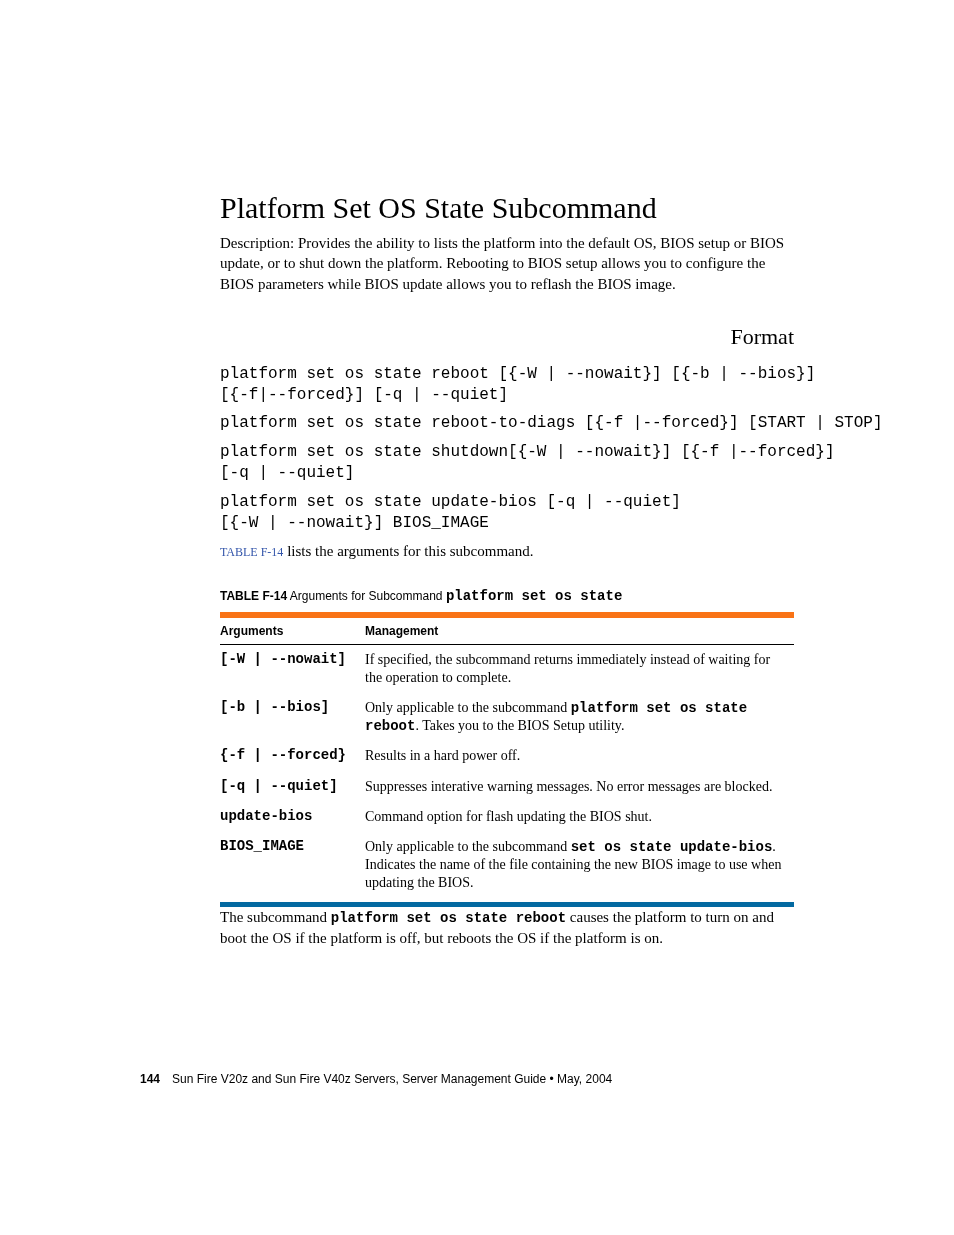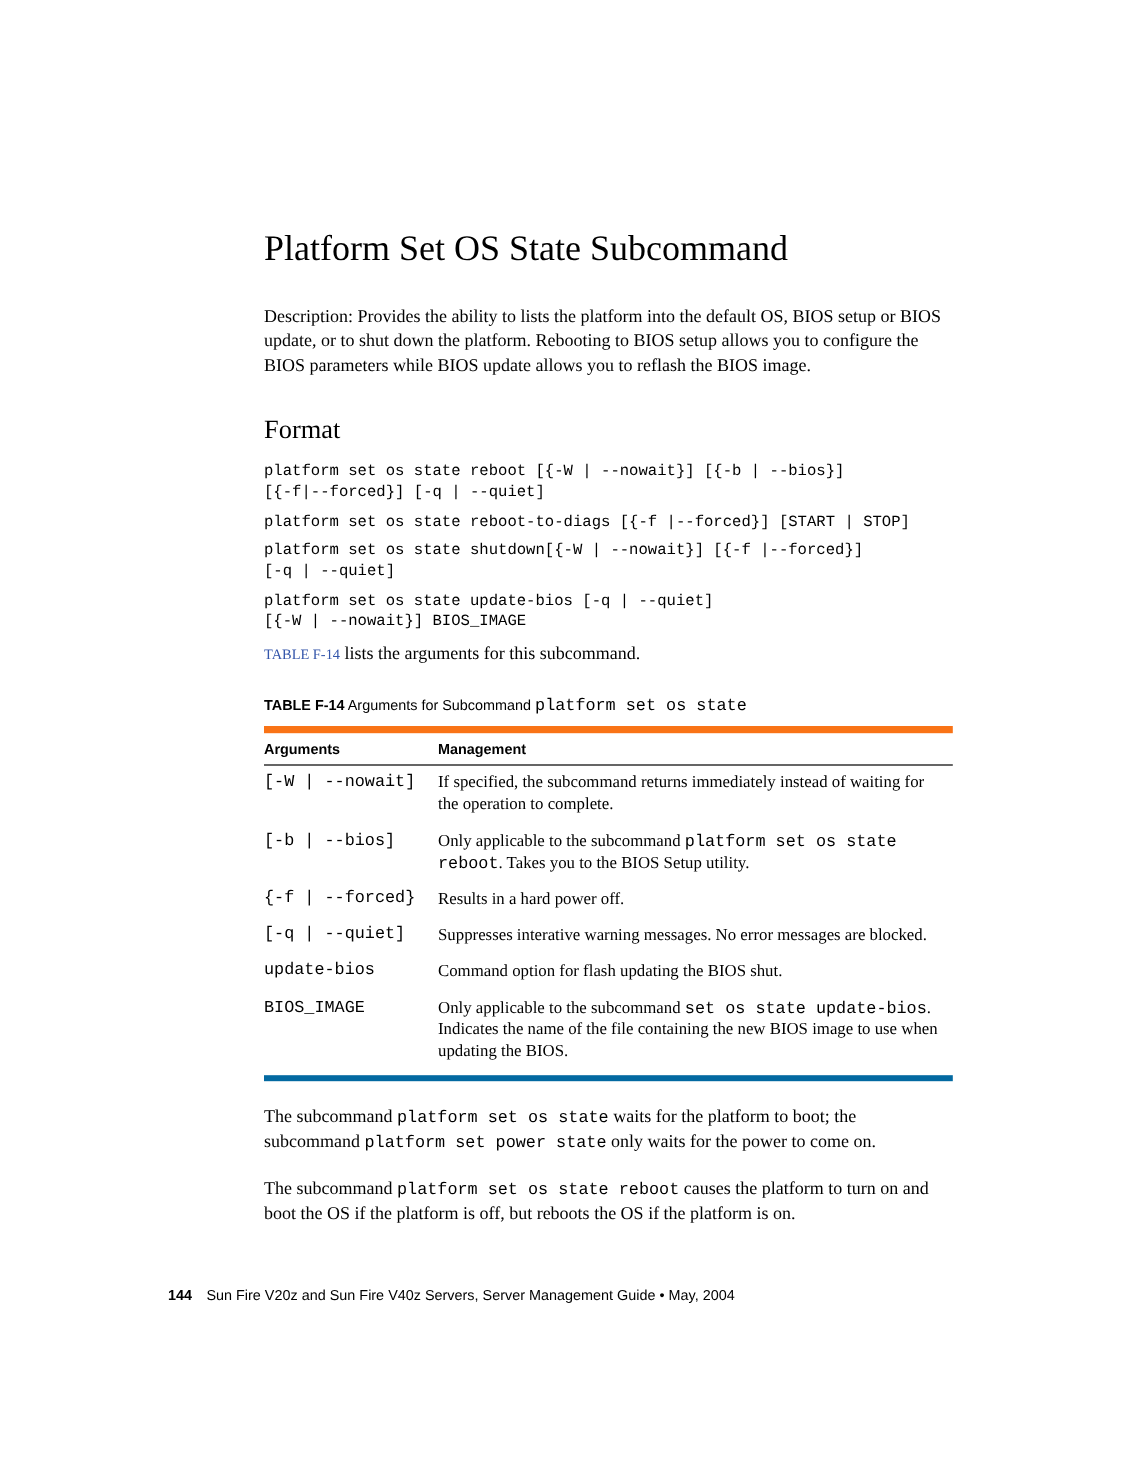--- a/index.html
+++ b/index.html
@@ -11,40 +11,41 @@
     width: 954px;
     height: 1235px;
     position: relative;
   }
   .page {
     padding: 190px 160px 0 220px;
   }
   h1 {
     font-weight: normal;
     font-size: 30px;
-    margin: 0 0 28px 0;
+    margin: 0 0 7px 0;
     line-height: 1.2;
   }
   .body-text {
     font-size: 15px;
     line-height: 1.35;
     margin: 0 0 18px 0;
   }
   h2 {
     font-weight: normal;
     font-size: 22px;
     margin: 30px 0 14px 0;
+    text-align: right;
   }
   .label-line {
     font-size: 15px;
     margin: 0 0 8px 0;
   }
   .mono-block {
     font-family: "Courier New", Courier, monospace;
-    font-size: 13px;
+    font-size: 16px;
     line-height: 1.3;
     margin: 0 0 8px 0;
     white-space: pre;
   }
   .ref-link {
     color: #3355aa;
     font-size: 12px;
   }
   .table-caption {
     font-family: Arial, Helvetica, sans-serif;
@@ -78,20 +79,21 @@
     padding: 6px 10px 6px 0;
     vertical-align: top;
   }
   table.args tbody tr:last-child td {
     border-bottom: 5px solid #0369a1;
     padding-bottom: 10px;
   }
   .mono {
     font-family: "Courier New", Courier, monospace;
     font-size: 14px;
+    font-weight: bold;
   }
   .desc {
     font-family: "Palatino Linotype", Palatino, "Book Antiqua", serif;
     font-size: 14px;
     line-height: 1.3;
   }
   .footer {
     position: absolute;
     left: 140px;
     top: 1072px;
@@ -159,23 +161,20 @@
         <td class="mono">update-bios</td>
         <td class="desc"><span>Command option for flash updating the BIOS shut.</span><span class="mono"></span><span></span></td>
       </tr>
       <tr>
         <td class="mono">BIOS_IMAGE</td>
         <td class="desc"><span>Only applicable to the subcommand </span><span class="mono">set os state update-bios</span><span>. Indicates the name of the file containing the new BIOS image to use when updating the BIOS.</span></td>
       </tr>
     </tbody>
   </table>
 
-  <p class="body-text" style="margin-top:20px;">
-    <span>The subcommand </span><span class="mono">platform set os state</span><span> waits for the platform to boot; the subcommand </span><span class="mono">platform set power state</span><span> only waits for the power to come on.</span>
-  </p>
 
   <p class="body-text">
     <span>The subcommand </span><span class="mono">platform set os state reboot</span><span> causes the platform to turn on and boot the OS if the platform is off, but reboots the OS if the platform is on.</span>
   </p>
 
 </div>
 
 <div class="footer">
   <span class="pg">144</span><span>Sun Fire V20z and Sun Fire V40z Servers, Server Management Guide • May, 2004</span>
 </div>

